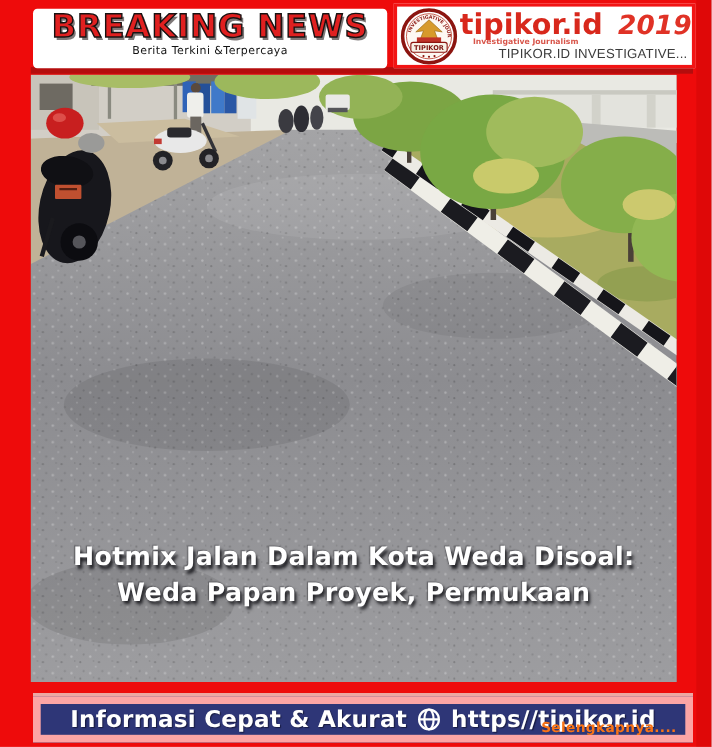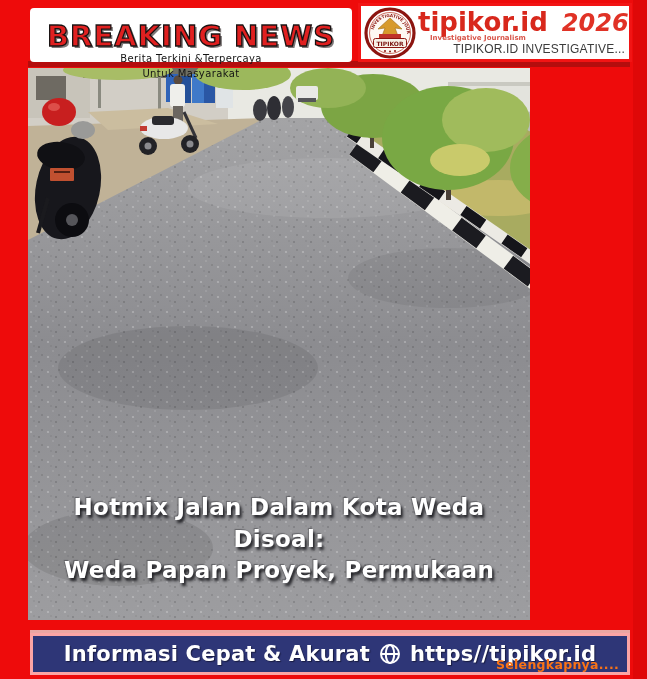--- a/index.html
+++ b/index.html
@@ -2,64 +2,63 @@
 <html><head>
 <meta charset="utf-8">
 <style>
   html,body{margin:0;padding:0;}
   body{width:647px;height:679px;overflow:hidden;font-family:"DejaVu Sans","Liberation Sans",sans-serif;}
   .canvas{position:relative;width:647px;height:679px;background:#ee0b0b;overflow:hidden;}
   .canvas::after{content:"";position:absolute;right:0;top:0;width:14px;height:100%;background:rgba(180,0,0,.25);}
 
   
   .breaking-box{position:absolute;left:30px;top:8px;width:322px;height:54px;background:#ffffff;
-    border-radius:4px;text-align:center;z-index:3;padding-top:13px;box-sizing:border-box;}
+    border-radius:4px;text-align:center;z-index:3;padding-top:1px;box-sizing:border-box;}
   .breaking-title{font-size:29px;line-height:30px;font-weight:900;color:#e02020;letter-spacing:1px;
     -webkit-text-stroke:1.3px #181212;text-shadow:2px 2px 0 rgba(20,10,10,.55);}
   .breaking-sub{font-size:10px;line-height:15px;font-weight:400;color:#141414;letter-spacing:.4px;}
 
   .brand-box{position:absolute;left:358px;top:3px;width:274px;height:59px;background:#ffffff;
     border:3px solid #f21414;box-sizing:border-box;z-index:3;display:flex;align-items:center;padding:1px 4px 1px 3px;}
   .brand-text{flex:1;display:flex;flex-direction:column;justify-content:center;min-width:0;}
   .brand-row{display:flex;align-items:baseline;gap:14px;justify-content:space-between;padding-left:2px;}
   .brand-name{font-size:26px;line-height:24px;font-weight:900;color:#d8281c;letter-spacing:0;}
   .brand-year{font-size:24px;font-weight:900;font-style:italic;color:#e03226;}
   .brand-sub{font-size:7px;line-height:7px;font-weight:700;color:#d8554a;margin:-2px 0 1px 14px;}
   .brand-tagline{font-size:12px;line-height:13px;font-weight:400;color:#3c3c3c;text-align:right;
     font-family:"Liberation Sans",sans-serif;letter-spacing:.2px;}
 
   .divider-strip{position:absolute;left:28px;top:61px;width:602px;height:6px;background:#b40d0d;z-index:2;}
 
   
-  .photo{position:absolute;left:28px;top:68px;width:502px;height:552px;overflow:hidden;background:#8f8f93;}
+  .photo{position:absolute;left:28px;top:68px;width:587px;height:552px;overflow:hidden;background:#8f8f93;}
   .photo svg{display:block;}
 
   .headline{position:absolute;left:0;right:0;top:424px;text-align:center;z-index:5;
     font-size:23px;line-height:31.5px;font-weight:800;color:#ffffff;letter-spacing:.3px;
     text-shadow:2px 3px 3px rgba(25,25,30,.95), -1px -1px 1px rgba(25,25,30,.4);}
 
   
   .footer-bar{position:absolute;left:30px;top:633px;width:600px;height:42px;background:#2e3677;
-    border:3px solid #fca5a5;box-sizing:border-box;z-index:4;
+    border:7px solid #fca5a5;box-sizing:border-box;z-index:4;
     box-shadow:0 -3px 0 rgba(235,195,190,.85);
     display:flex;align-items:center;justify-content:center;gap:9px;}
   .footer-info,.footer-url{font-size:21px;font-weight:900;color:#ffffff;letter-spacing:.2px;
     text-shadow:1px 1px 1px rgba(10,10,30,.6);white-space:nowrap;}
   .footer-more{position:absolute;right:8px;bottom:0px;font-size:12.5px;font-weight:800;color:#f97316;letter-spacing:.3px;}
   .globe{width:22px;height:22px;flex:0 0 auto;}
 </style>
 </head>
 <body>
 
 <div class="canvas">
 
   <div class="breaking-box">
     <div class="breaking-title">BREAKING NEWS</div>
     <div class="breaking-sub">Berita Terkini &amp;Terpercaya</div>
-    <div class="breaking-sub">Untuk Masyarakat</div>
   </div>
 
   <div class="brand-box">
     <svg class="logo" width="52" height="52" viewBox="0 0 52 52">
       <circle cx="26" cy="26" r="24" fill="#ffffff" stroke="#8c1510" stroke-width="3.2"></circle>
       <circle cx="26" cy="26" r="20.5" fill="#fdf8f2" stroke="#c04a3a" stroke-width="0.8"></circle>
       <defs>
           <path id="ringArc" d="M 9 27 A 17 17 0 0 1 43 27"></path>
         </defs>
       <text font-size="4.2" font-weight="bold" fill="#8c1510">
@@ -73,21 +72,21 @@
         <rect x="9.5" y="31.5" width="33" height="9" rx="2" fill="#f7f1e6" stroke="#8c1510" stroke-width="1"></rect>
         <text x="26" y="38.6" text-anchor="middle" font-size="6" font-weight="bold" fill="#7a120e">TIPIKOR</text>
         <circle cx="21" cy="44" r="1" fill="#8c1510"></circle>
           <circle cx="26" cy="44.6" r="1" fill="#8c1510"></circle>
           <circle cx="31" cy="44" r="1" fill="#8c1510"></circle>
       </g>
     </svg>
     <div class="brand-text">
       <div class="brand-row">
         <span class="brand-name">tipikor.id</span>
-        <span class="brand-year">2026</span>
+        <span class="brand-year">2019</span>
       </div>
       <div class="brand-sub">Investigative Journalism</div>
       <div class="brand-tagline">TIPIKOR.ID INVESTIGATIVE...</div>
     </div>
   </div>
 
   <div class="divider-strip"></div>
 
   <div class="photo">
     <svg width="602" height="552" viewBox="0 0 602 552">

